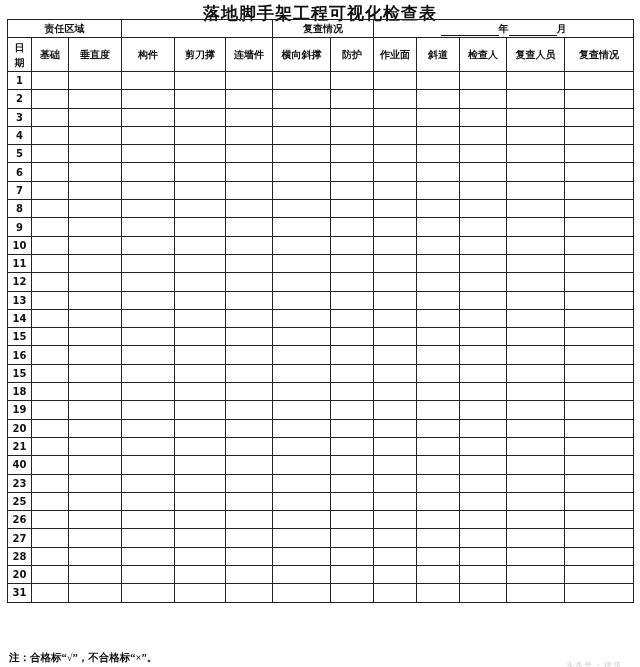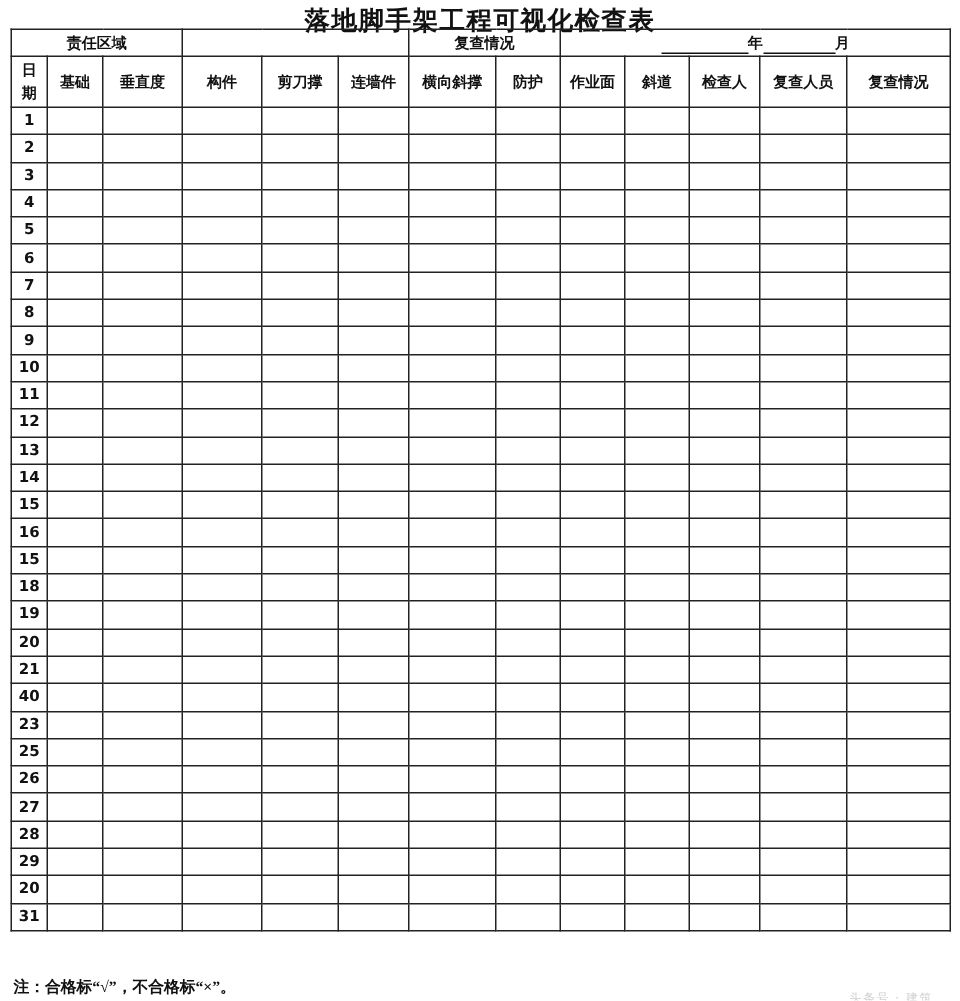--- a/index.html
+++ b/index.html
@@ -465,35 +465,20 @@
         <td></td>
         <td></td>
         <td></td>
         <td></td>
         <td></td>
         <td></td>
         <td></td>
         <td></td>
       </tr>
       <tr class="drow">
-        <td class="daynum">29</td>
-        <td></td>
-        <td></td>
-        <td></td>
-        <td></td>
-        <td></td>
-        <td></td>
-        <td></td>
-        <td></td>
-        <td></td>
-        <td></td>
-        <td></td>
-        <td></td>
-      </tr>
-      <tr class="drow">
         <td class="daynum">20</td>
         <td></td>
         <td></td>
         <td></td>
         <td></td>
         <td></td>
         <td></td>
         <td></td>
         <td></td>
         <td></td>

